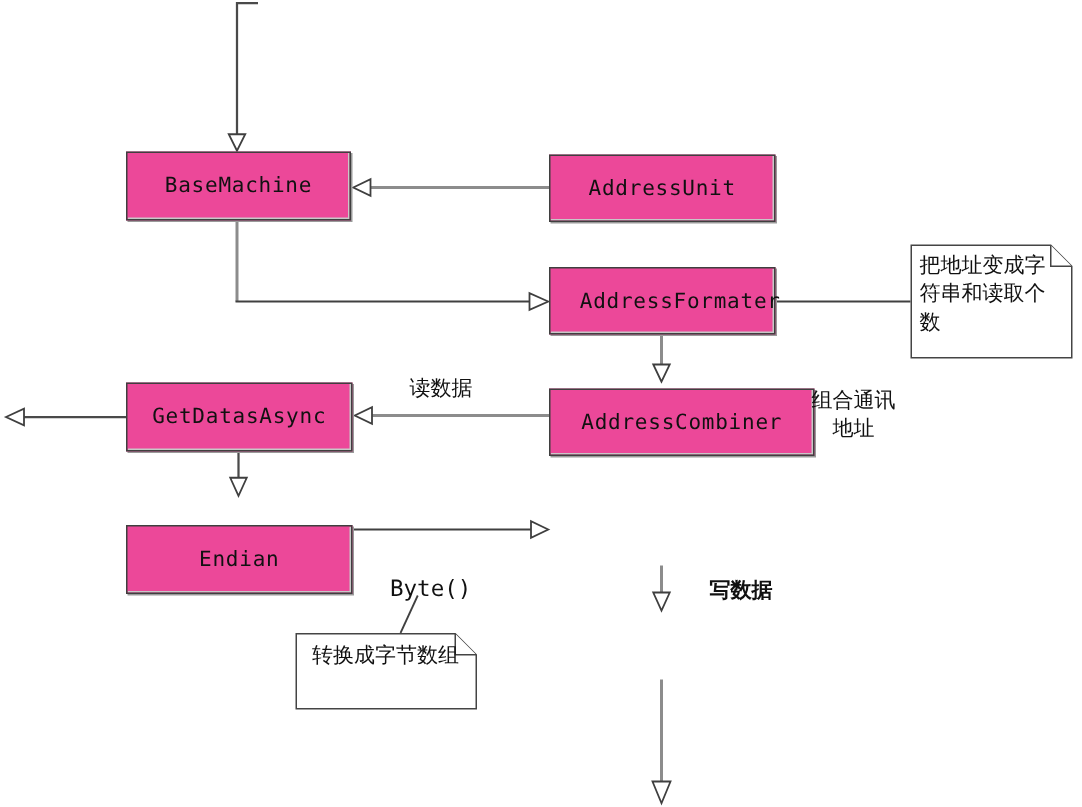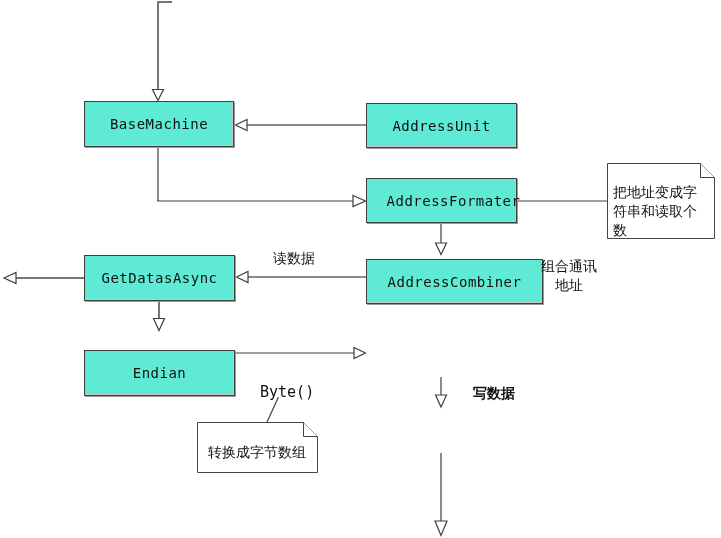--- a/index.html
+++ b/index.html
@@ -11,39 +11,38 @@
     font-family: "Liberation Sans", sans-serif;
     overflow: hidden;
   }
   #wires {
     position: absolute;
     left: 0; top: 0;
     width: 721px; height: 538px;
   }
   .node {
     position: absolute;
-    background: #5eead4;
+    background: #ec4899;
     border: 1px solid #3f3f3f;
     box-shadow: 1px 1px 0 #9a9a9a, inset -1px -1px 0 #c8c8c8;
     display: flex;
     align-items: center;
     justify-content: center;
     font-family: "DejaVu Sans Mono", "Liberation Mono", monospace;
     font-size: 14px;
     color: #111111;
     box-sizing: border-box;
     letter-spacing: 0.5px;
   }
   .note-text {
     position: absolute;
     font-size: 14px;
     color: #111111;
     line-height: 19px;
     box-sizing: border-box;
-    margin-top: 16px;
   }
   .edge-label {
     position: absolute;
     font-size: 14px;
     color: #111111;
     white-space: pre-line;
   }
   .edge-label.mono {
     font-family: "DejaVu Sans Mono", "Liberation Mono", monospace;
     font-size: 15px;

